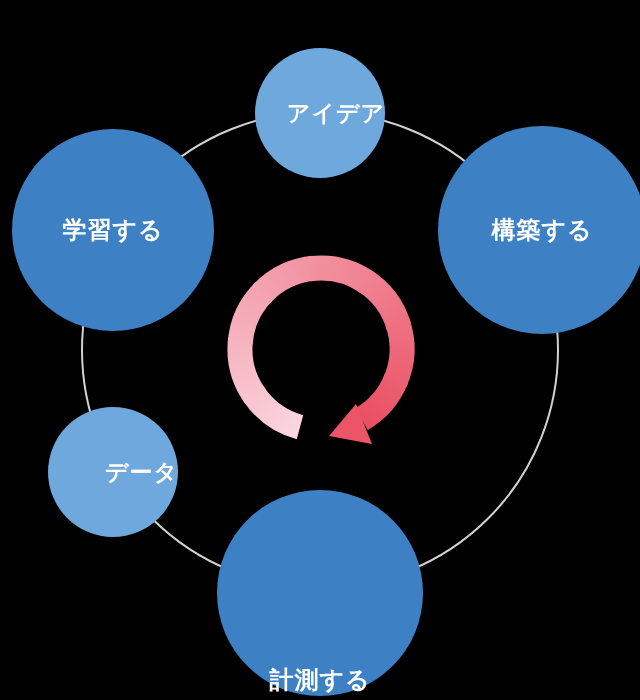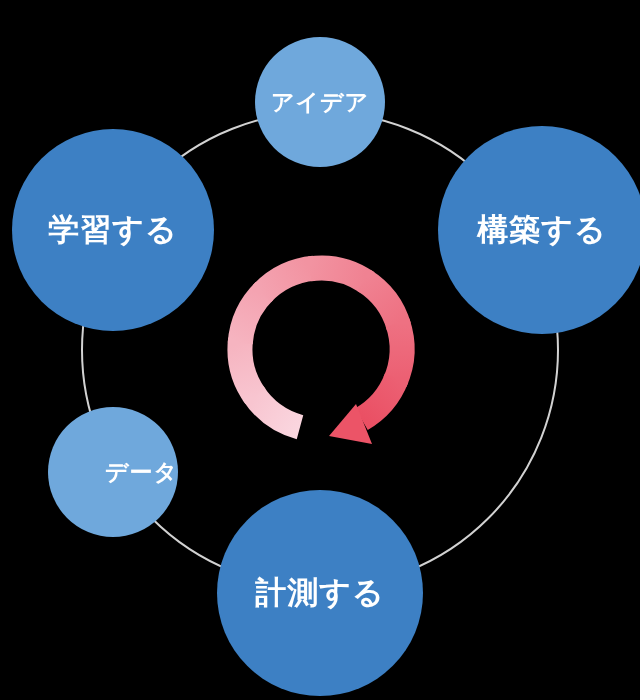--- a/index.html
+++ b/index.html
@@ -41,27 +41,27 @@
     z-index: 2;
   }
   .node span {
     color: var(--node-text, #FFFFFF);
     font-weight: 700;
     letter-spacing: 1px;
     white-space: nowrap;
   }
   .node.large { background: var(--large-node, #3D80C4); }
   .node.small { background: var(--small-node, #6FA8DC); }
-  .node.large span { font-size: 31px; }
+  .node.large span { font-size: 24px; }
   .node.small span { font-size: 23px; }
 
-  .node-idea    { left: 255px; top: 37px;  width: 130px; height: 130px; }
+  .node-idea    { left: 255px; top: 48px;  width: 130px; height: 130px; justify-content: flex-end; }
   .node-build   { left: 438px; top: 126px; width: 208px; height: 208px; }
   .node-product { left: 462px; top: 405px; width: 132px; height: 132px; }
-  .node-measure { left: 217px; top: 490px; width: 206px; height: 206px; }
+  .node-measure { left: 217px; top: 490px; width: 206px; height: 206px; align-items: flex-end; }
   .node-data    { left: 48px;  top: 407px; width: 130px; height: 130px; justify-content: flex-end; }
   .node-learn   { left: 12px;  top: 129px; width: 202px; height: 202px; }
 </style>
 </head>
 <body>
 
 <div class="canvas">
 
   <svg class="layer" width="640" height="700" viewBox="0 0 640 700">
     <defs>

